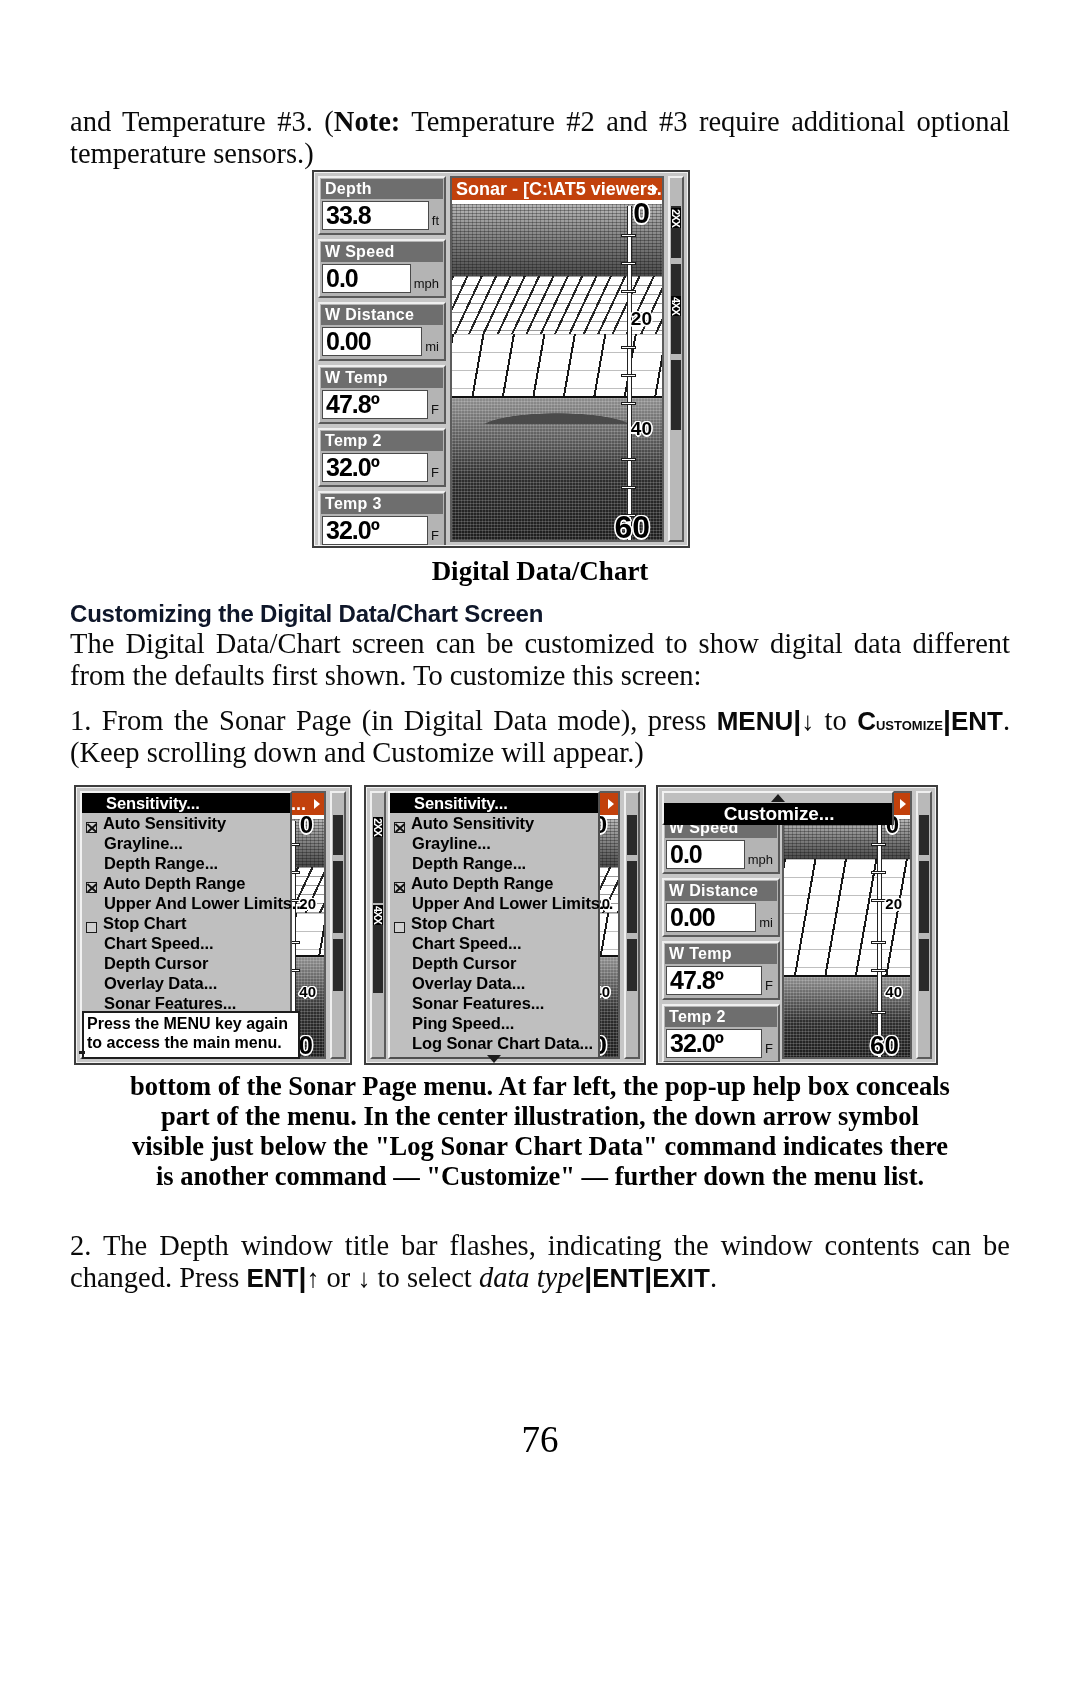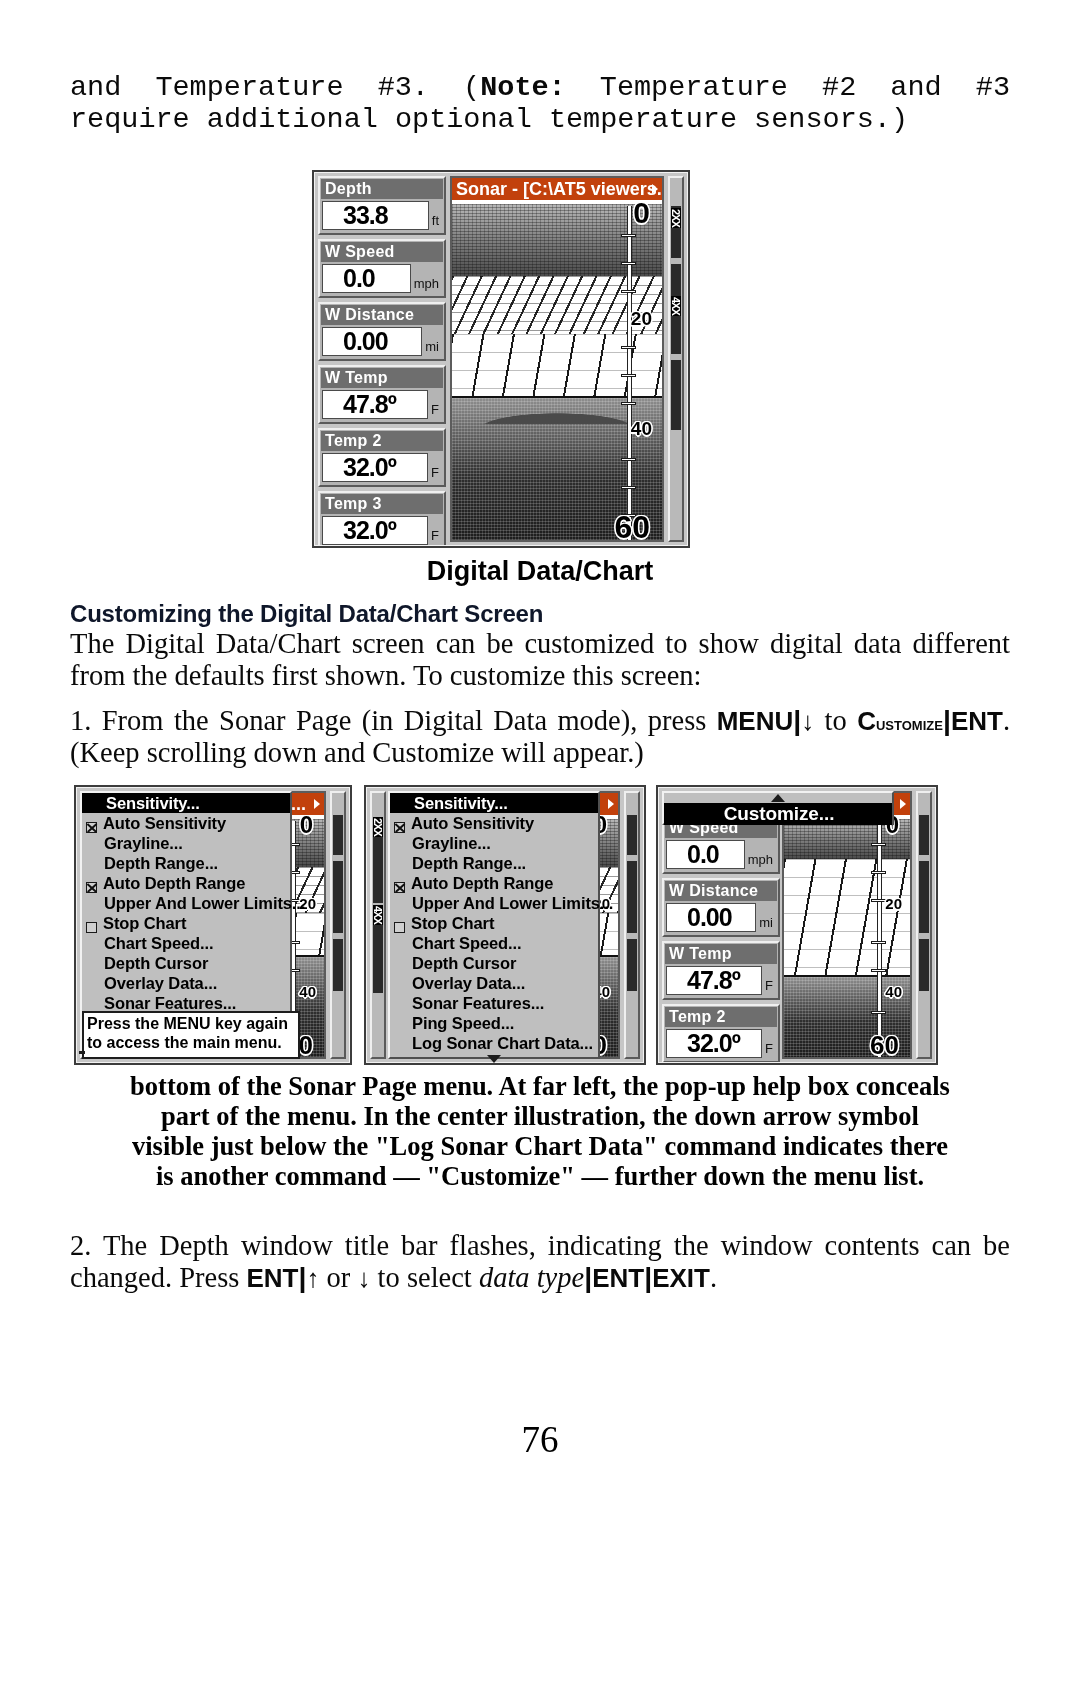--- a/index.html
+++ b/index.html
@@ -54,21 +54,21 @@
     font-weight: bold;
     font-size: 24px;
     letter-spacing: -0.2px;
     color: #0f172a;
   }
 
   .fig-caption {
     position: absolute;
     width: 100%;
     text-align: center;
-    font-family: Liberation Sans, sans-serif;
+    font-family: Liberation Serif, serif;
     font-weight: bold;
     font-size: 27px;
     color: #000;
   }
 
   .caption-block {
     position: absolute;
     font-family: "Liberation Serif", serif;
     font-weight: bold;
     font-size: 26.5px;
@@ -139,21 +139,21 @@
     align-items: flex-end;
     padding: 2px 2px 2px 1px;
   }
   .dd-val {
     background: #ffffff;
     border: 1px solid #4a4a4a;
     font-family: "Liberation Sans", sans-serif;
     font-weight: bold;
     font-size: 25px;
     line-height: 27px;
-    padding: 0 2px 0 20px;
+    padding: 0 2px 0 3px;
     flex: 1 1 auto;
     letter-spacing: -1px;
     white-space: nowrap;
     box-sizing: border-box;
   }
   .dd-unit {
     font-family: "Liberation Sans", sans-serif;
     font-size: 13px;
     font-weight: normal;
     color: #111;
@@ -371,21 +371,21 @@
   .help-tab {
     position:absolute; left:-5px; bottom:3px;
     width:6px; height:3px; background:#1d1d1d;
   }
 </style>
 </head>
 <body>
 
 <div class="page">
 
-  <div class="body-text" style="left:70px; top:72px; width:940px;font-family:Liberation Mono, monospace;">
+  <div class="body-text" style="left:70px; top:106px; width:940px;">
     <span>and Temperature #3. (</span><span class="b">Note:</span><span> Temperature #2 and #3 require additional optional temperature sensors.)</span>
   </div>
 
   <div class="device" style="left:312px; top:170px; width:378px; height:378px;">
 
     <div class="dd-col">
 
       <div class="dd-box">
         <div class="dd-title">Depth</div>
         <div class="dd-valrow">

